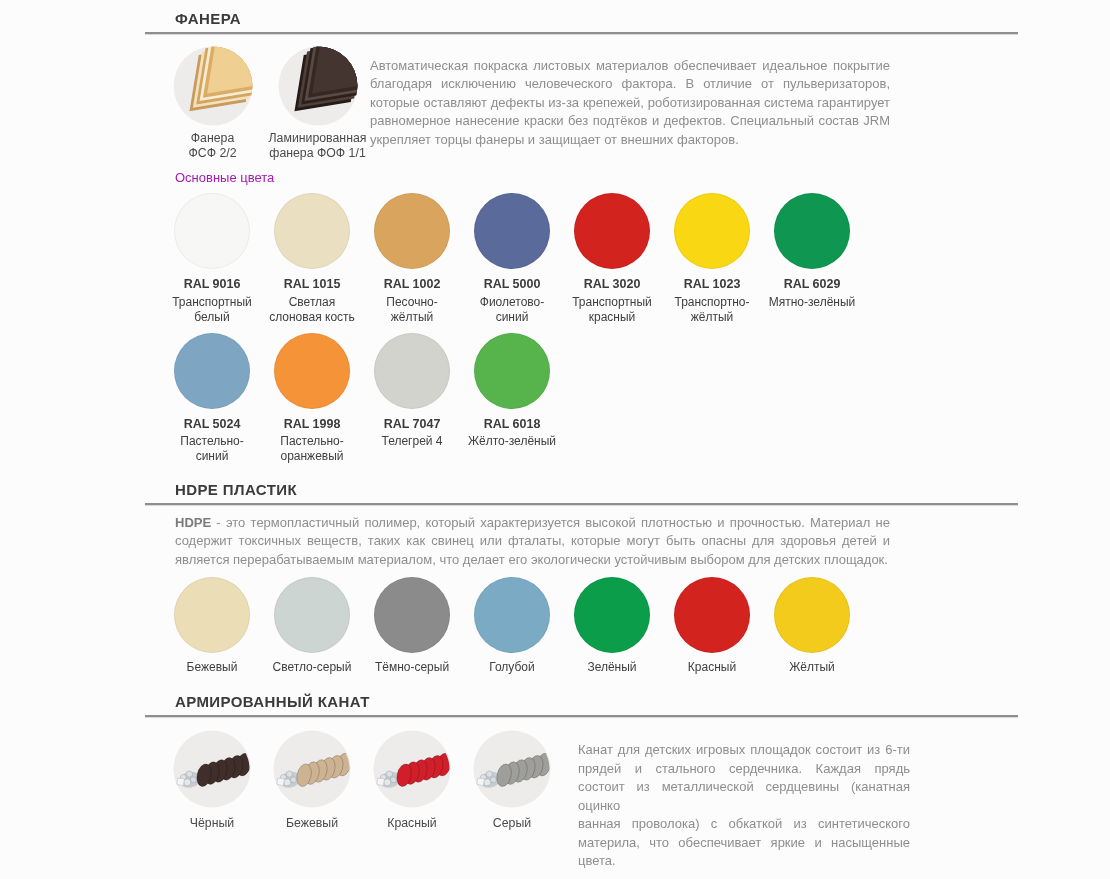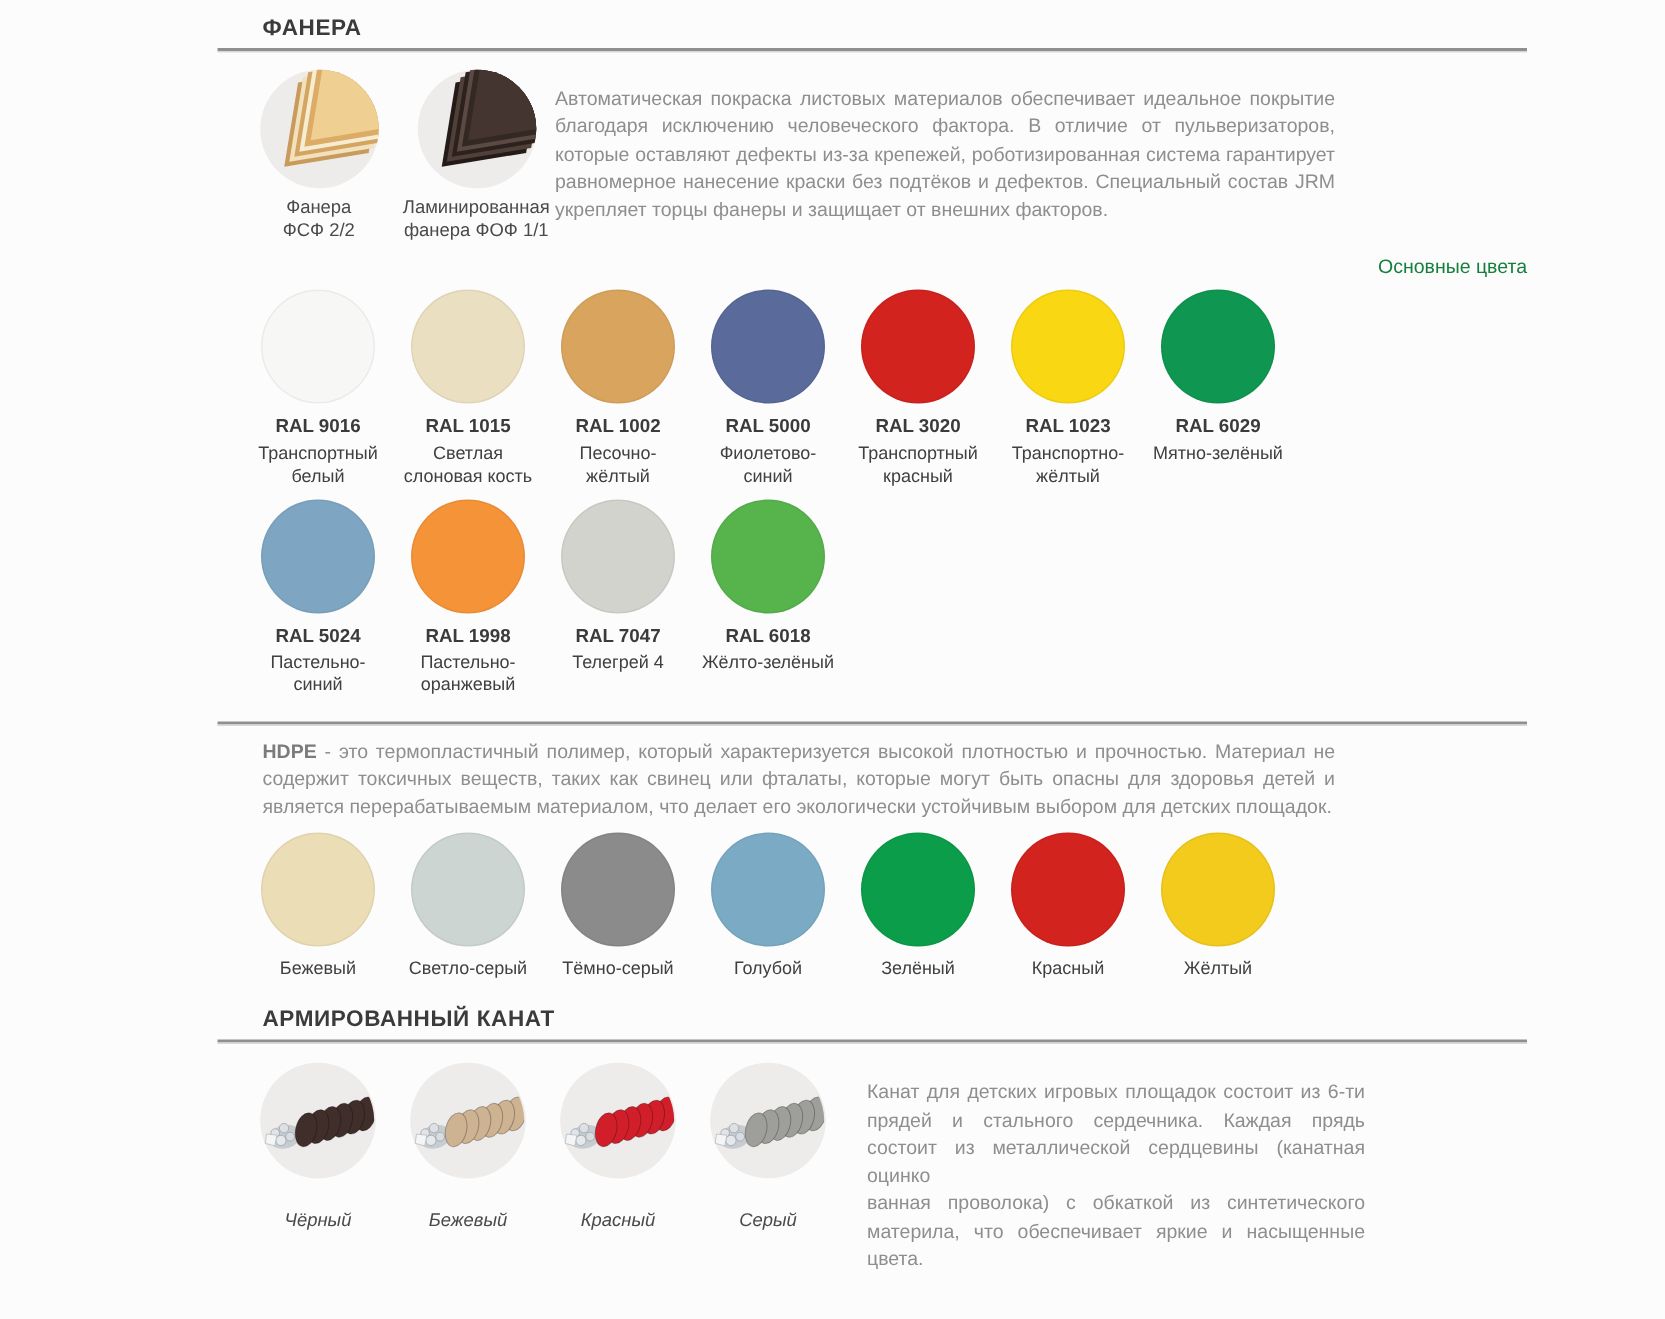--- a/index.html
+++ b/index.html
@@ -23,21 +23,21 @@
   .fig { width:105px; text-align:center; }
   .thumb84 { width:84px; height:84px; display:block; margin:0 auto; }
   .fig-label { font-size:12.3px; color:#4a4a4a; line-height:1.25; margin-top:3px; }
   .fig-label span { display:block; }
   .para {
     font-size:13px; line-height:1.42; color:#8e8e8e;
     text-align:justify;
   }
   .ply-para { width:520px; }
 
-  .group-label { font-size:13px; color:#15803d; margin:8px 0 0 30px;text-align:right; }
+  .group-label { font-size:13px; color:#a21caf; margin:8px 0 0 30px; }
 
   
   .swatch-row { display:flex; padding-left:17px; margin-top:8px; }
   .cell { width:100px; text-align:center; }
   .dot {
     display:block; margin:0 auto 7px; border-radius:50%;
     background:var(--c);
     box-shadow: inset 0 0 0 1px rgba(0,0,0,.05);
   }
   .d76 { width:76px; height:76px; }
@@ -47,21 +47,21 @@
   .sec-gap1 { margin-top:14px; }
   .sec-gap2 { margin-top:16px; }
   .sec-gap3 { margin-top:18px; }
 
   .para-wide { margin:8px 0 0 30px; width:715px; }
   .lead { font-weight:bold; color:#7b7b7b; }
 
   
   .rope-row { display:flex; padding-left:17px; margin-top:10px; }
   .thumb82 { width:82px; height:82px; display:block; margin:0 auto; }
-  .rope-name { font-size:12.3px; color:#4a4a4a; margin-top:18px; display:block;font-style:italic; }
+  .rope-name { font-size:12.3px; color:#4a4a4a; margin-top:6px; display:block; }
   .rope-para { width:332px; margin-left:16px; }
   figure { margin:0; padding:0; }
 </style>
 </head>
 <body>
 
 <svg width="0" height="0" style="position:absolute" aria-hidden="true">
   <defs>
     <clipPath id="circ">
         <circle cx="50" cy="50" r="47"></circle>
@@ -195,20 +195,21 @@
       </div>
       <div class="cell">
         <span class="dot d76" style="--c: #57b44c;"></span>
         <span class="code">RAL 6018</span>
         <span class="cname">Жёлто-зелёный</span>
       </div>
     </div>
   </section>
 
   <section class="sec-gap2">
+    <h2 class="sec-title">HDPE ПЛАСТИК</h2>
     <div class="rule"></div>
     <p class="para para-wide"><span class="lead">HDPE</span><span> - это термопластичный полимер, который характеризуется высокой плотностью и прочностью. Материал не содержит токсичных веществ, таких как свинец или фталаты, которые могут быть опасны для здоровья детей и является перерабатываемым материалом, что делает его экологически устойчивым выбором для детских площадок.</span></p>
 
     <div class="swatch-row">
       <div class="cell">
         <span class="dot d76" style="--c: #ebddb6;"></span>
         <span class="cname">Бежевый</span>
       </div>
       <div class="cell">
         <span class="dot d76" style="--c: #cdd5d2;"></span>

